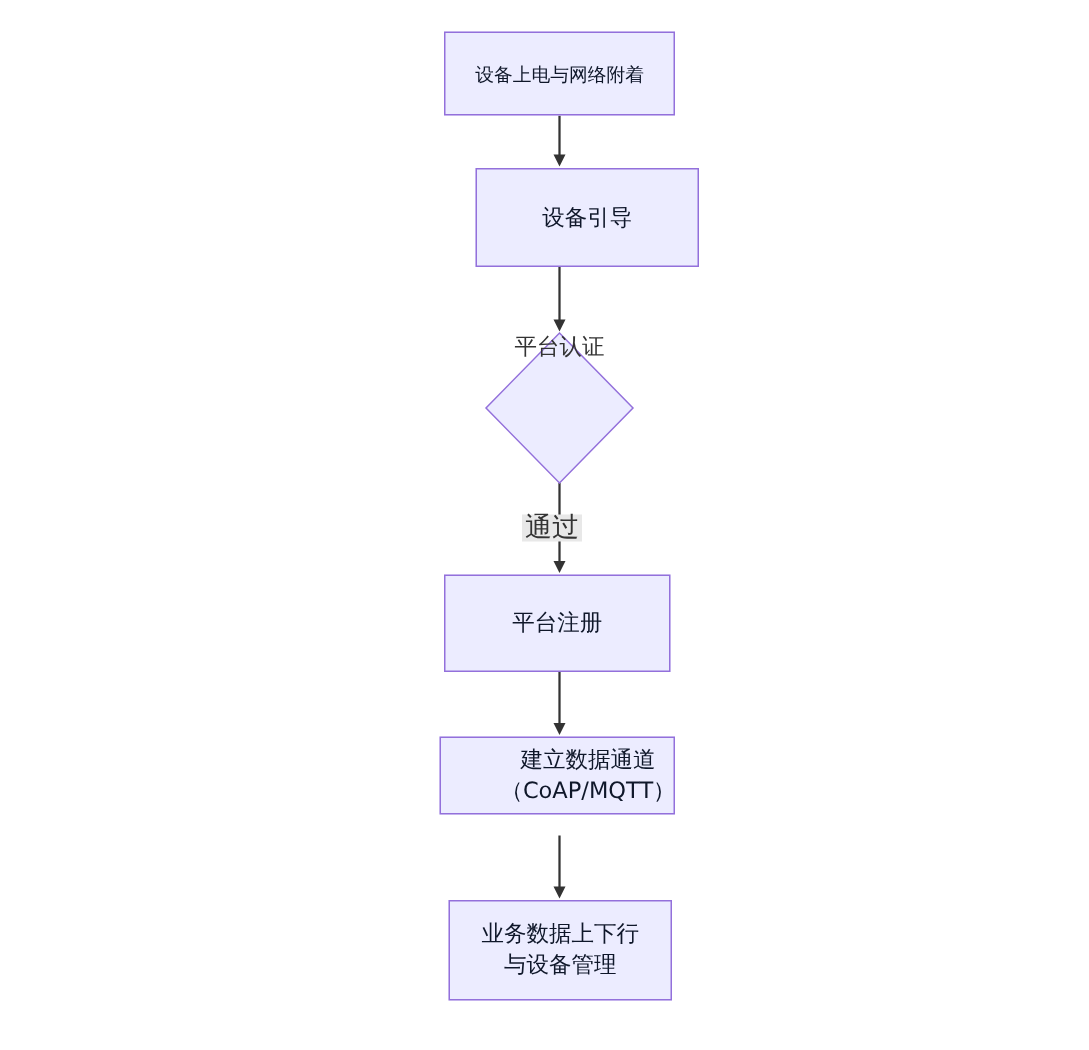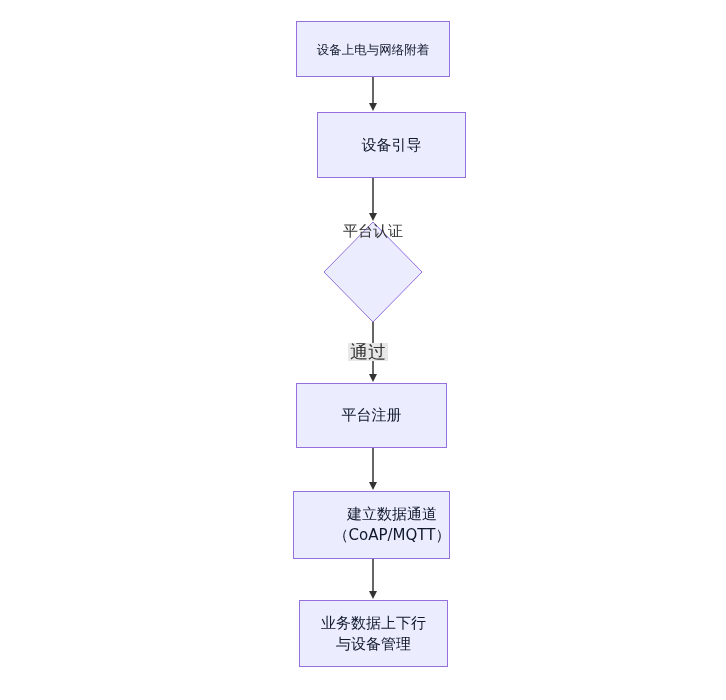--- a/index.html
+++ b/index.html
@@ -115,21 +115,21 @@
   <div class="diamond-label">
     <span class="node-line">平台认证</span>
   </div>
 
   <div class="edge-label">通过</div>
 
   <div class="node" style="left:296px; top:383px; width:151px; height:65px;">
     <div class="node-line">平台注册</div>
   </div>
 
-  <div class="node" style="left:293px; top:491px; width:157px; height:68px;padding-left:41px;">
+  <div class="node" style="left:293px; top:491px; width:157px; height:52px;padding-left:41px;">
     <div class="node-line">建立数据通道</div>
     <div class="node-line">（CoAP/MQTT）</div>
   </div>
 
   <div class="node" style="left:299px; top:600px; width:149px; height:67px;font-family:Liberation Serif, serif;">
     <div class="node-line">业务数据上下行</div>
     <div class="node-line">与设备管理</div>
   </div>
 
 </div>

